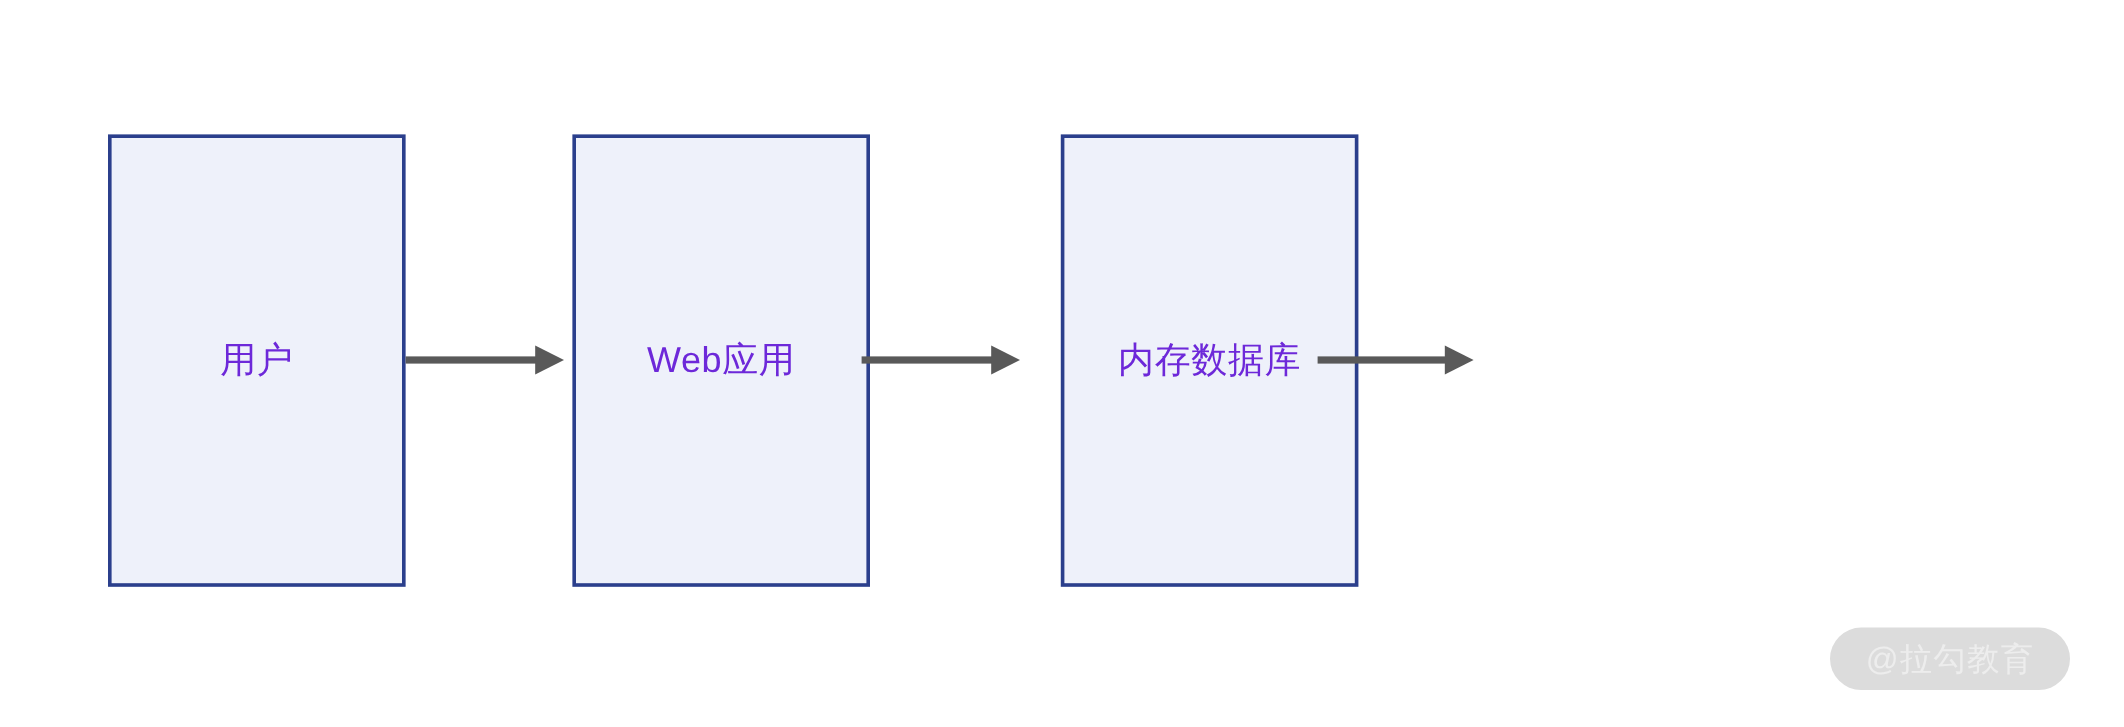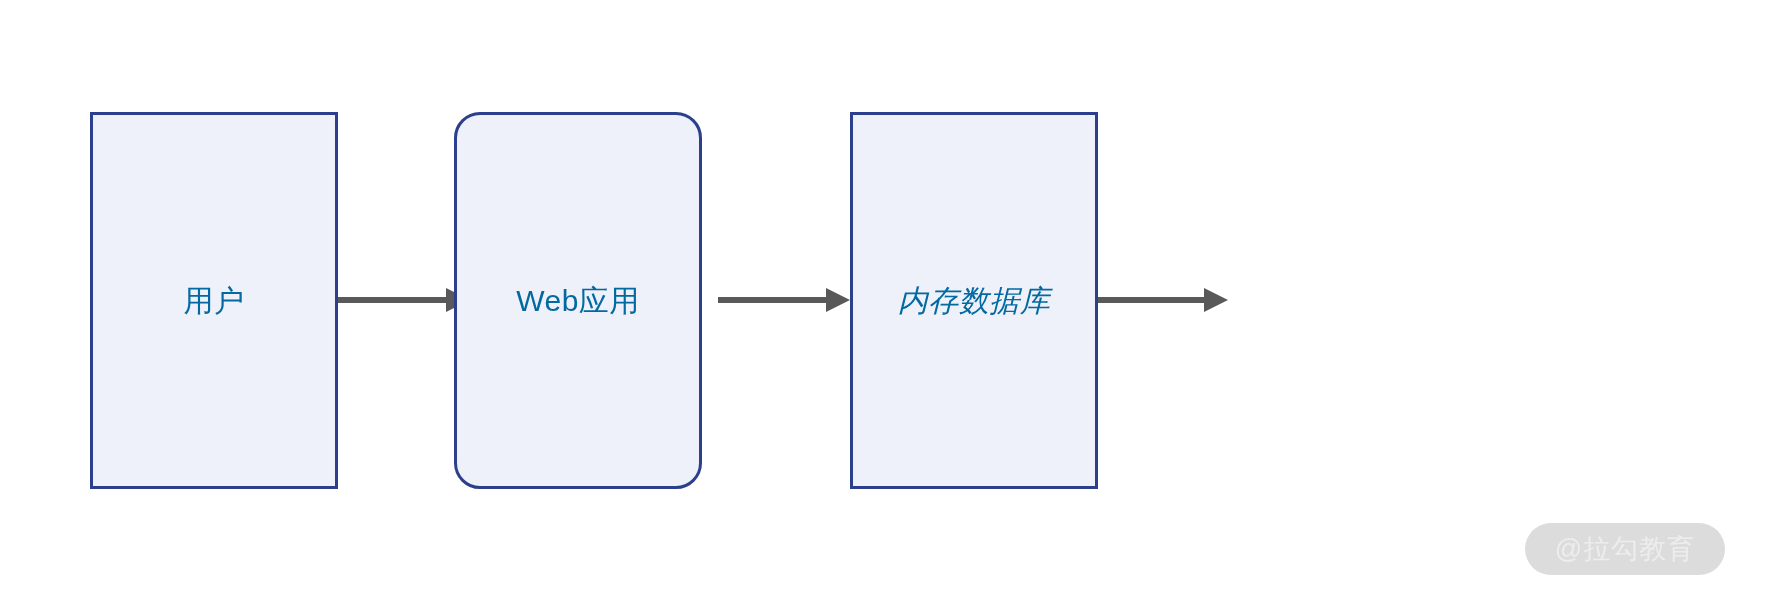--- a/index.html
+++ b/index.html
@@ -32,27 +32,27 @@
     width: 248px;
     height: 377px;
     background: #eef1fa;
     border: 3px solid #2b3f8c;
     box-sizing: border-box;
     display: flex;
     align-items: center;
     justify-content: center;
   }
   .node-box.n0 { left: 90px; }
-  .node-box.n1 { left: 454px; border-radius: 26px; }
-  .node-box.n2 { left: 850px; font-style: italic; }
+  .node-box.n1 { left: 477px; }
+  .node-box.n2 { left: 884px; }
   .node-box.n3 { left: 1228px; }
 
   .node-label {
     font-size: 30px;
-    color: #0369a1;
+    color: #6d28d9;
     line-height: 1.2;
     letter-spacing: 0.5px;
     white-space: nowrap;
     text-align: center;
   }
 
   .arrow {
     position: absolute;
     top: 288px;
     height: 24px;

